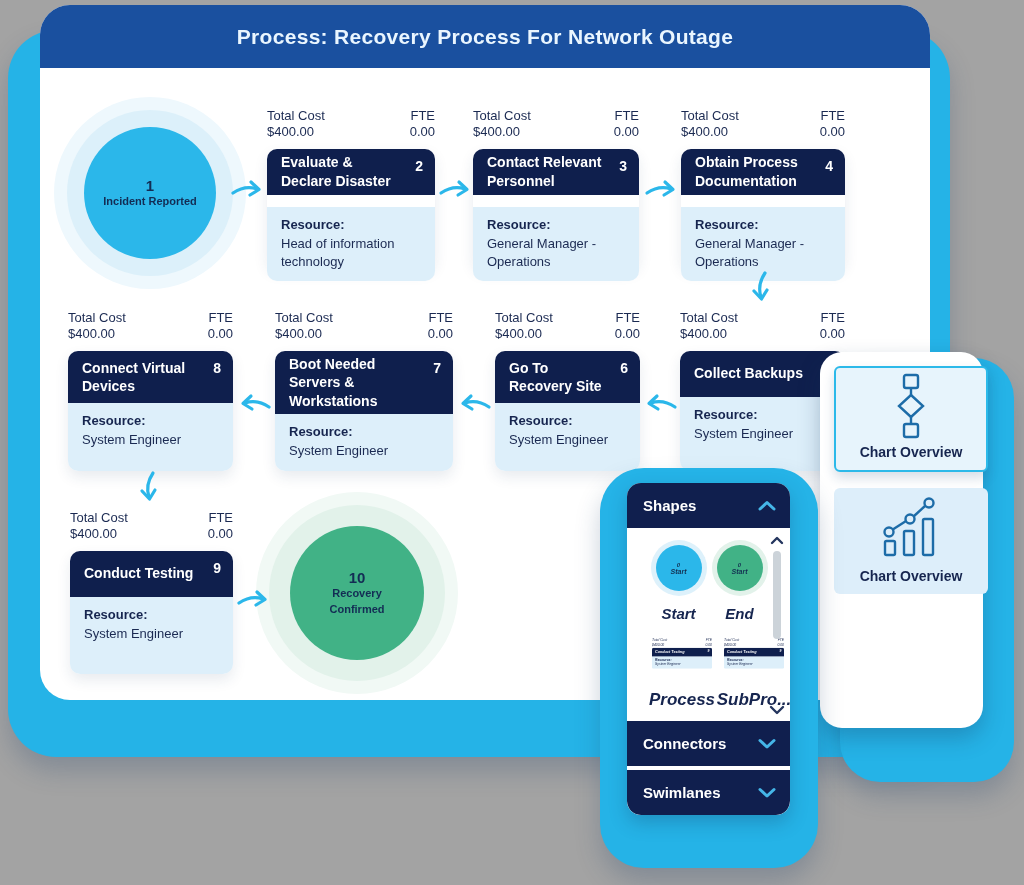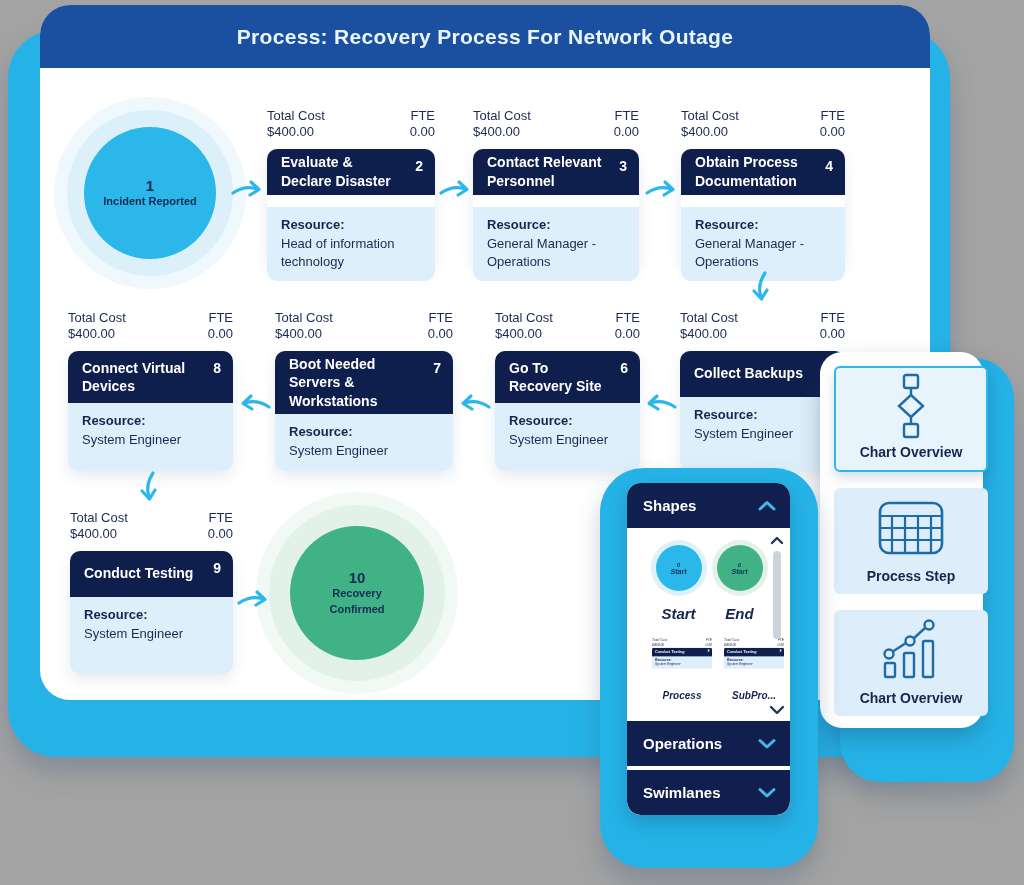--- a/index.html
+++ b/index.html
@@ -76,21 +76,21 @@
   .thumb-scale { width:60px; height:46px; overflow:visible; }
   .thumb-inner { width:160px; transform:scale(0.375); transform-origin:0 0; }
   .mini-costs { display:flex; justify-content:space-between; color:#1b2a52; font-size:9px; line-height:1.3; }
   .mini-box { margin-top:3px; border-radius:4px; overflow:hidden; }
   .mini-head { position:relative; background:#0f1f4d; color:#fff; padding:6px 8px;
                font-size:10px; font-weight:bold; }
   .mini-num { position:absolute; right:7px; top:4px; font-size:9px; }
   .mini-body { background:#ddeffa; padding:5px 8px 7px; }
   .mini-res-l { color:#16254f; font-weight:bold; font-size:9px; }
   .mini-res-v { color:#1b2a52; font-size:9px; margin-top:1px; }
-  .thumb-label { margin-top:6px; color:#16254f; font-weight:bold; font-size:10px; white-space:nowrap; }
+  .thumb-label { margin-top:6px; color:#16254f; font-weight:bold; font-size:17px; white-space:nowrap; }
   .scrollbar { position:absolute; right:7px; top:8px; bottom:6px; width:12px;
                display:flex; flex-direction:column; align-items:center; }
   .scroll-thumb { width:8px; height:88px; background:#ccd3d9; border-radius:5px; margin-top:6px; }
   .scroll-spacer { flex:1; }
   .bar-gap { height:4px; background:#fff; flex:0 0 auto; }
 
   
   .side-card { position:absolute; left:820px; top:352px; width:163px; height:376px;
                background:#fff; border-radius:22px; box-shadow:0 10px 22px rgba(20,50,90,.28);
                padding:14px; }
@@ -359,35 +359,20 @@
           <line x1="26" y1="15" x2="26" y2="22" stroke="#1d6ca8" stroke-width="2.4"></line>
           <path d="M26 22 L38 33 L26 44 L14 33 Z" stroke="#1d6ca8" stroke-width="2.4"></path>
           <line x1="26" y1="44" x2="26" y2="51" stroke="#1d6ca8" stroke-width="2.4"></line>
           <rect x="19" y="51" width="14" height="13" rx="2" stroke="#1d6ca8" stroke-width="2.4"></rect>
         </svg>
       </div>
       <div class="tile-label">Chart Overview</div>
     </div>
     <div class="tile">
       <div class="tile-icon">
-        <svg width="66" height="54" viewBox="0 0 66 54" fill="none">
-          <rect x="2" y="2" width="62" height="50" rx="9" stroke="#1d6ca8" stroke-width="2.6"></rect>
-          <line x1="2" y1="15" x2="64" y2="15" stroke="#1d6ca8" stroke-width="2.2"></line>
-          <line x1="2" y1="27" x2="64" y2="27" stroke="#1d6ca8" stroke-width="2.2"></line>
-          <line x1="2" y1="39" x2="64" y2="39" stroke="#1d6ca8" stroke-width="2.2"></line>
-          <line x1="14" y1="15" x2="14" y2="52" stroke="#1d6ca8" stroke-width="2.2"></line>
-          <line x1="27" y1="15" x2="27" y2="52" stroke="#1d6ca8" stroke-width="2.2"></line>
-          <line x1="40" y1="15" x2="40" y2="52" stroke="#1d6ca8" stroke-width="2.2"></line>
-          <line x1="53" y1="15" x2="53" y2="52" stroke="#1d6ca8" stroke-width="2.2"></line>
-        </svg>
-      </div>
-      <div class="tile-label">Process Step</div>
-    </div>
-    <div class="tile">
-      <div class="tile-icon">
         <svg width="60" height="62" viewBox="0 0 60 62" fill="none">
           <rect x="4" y="44" width="10" height="14" rx="1.5" stroke="#1d6ca8" stroke-width="2.4"></rect>
           <rect x="23" y="34" width="10" height="24" rx="1.5" stroke="#1d6ca8" stroke-width="2.4"></rect>
           <rect x="42" y="22" width="10" height="36" rx="1.5" stroke="#1d6ca8" stroke-width="2.4"></rect>
           <line x1="11" y1="33" x2="25" y2="24" stroke="#1d6ca8" stroke-width="2.4"></line>
           <line x1="32" y1="20" x2="44" y2="9" stroke="#1d6ca8" stroke-width="2.4"></line>
           <circle cx="8" cy="35" r="4.5" stroke="#1d6ca8" stroke-width="2.4" fill="#ddeefa"></circle>
           <circle cx="29" cy="22" r="4.5" stroke="#1d6ca8" stroke-width="2.4" fill="#ddeefa"></circle>
           <circle cx="48" cy="6" r="4.5" stroke="#1d6ca8" stroke-width="2.4" fill="#ddeefa"></circle>
         </svg>
@@ -478,21 +463,21 @@
             <polyline points="2,7 7,2 12,7" stroke="#24355e" stroke-width="2.4" fill="none" stroke-linecap="round" stroke-linejoin="round"></polyline>
           </svg>
         <div class="scroll-thumb"></div>
         <div class="scroll-spacer"></div>
         <svg width="16" height="10">
             <polyline points="2,2 8,8 14,2" stroke="#24355e" stroke-width="2.4" fill="none" stroke-linecap="round" stroke-linejoin="round"></polyline>
           </svg>
       </div>
     </div>
     <div class="panel-bar" style="border-radius:0;">
-      <span class="bar-label">Operations</span>
+      <span class="bar-label">Connectors</span>
       <span class="chev">
         <svg width="18" height="11">
             <polyline points="2,2.5 9,9 16,2.5" stroke="#45b6e8" stroke-width="3" fill="none" stroke-linecap="round" stroke-linejoin="round"></polyline>
           </svg>
       </span>
     </div>
     <div class="bar-gap"></div>
     <div class="panel-bar" style="border-radius:0 0 14px 14px;">
       <span class="bar-label">Swimlanes</span>
       <span class="chev">

